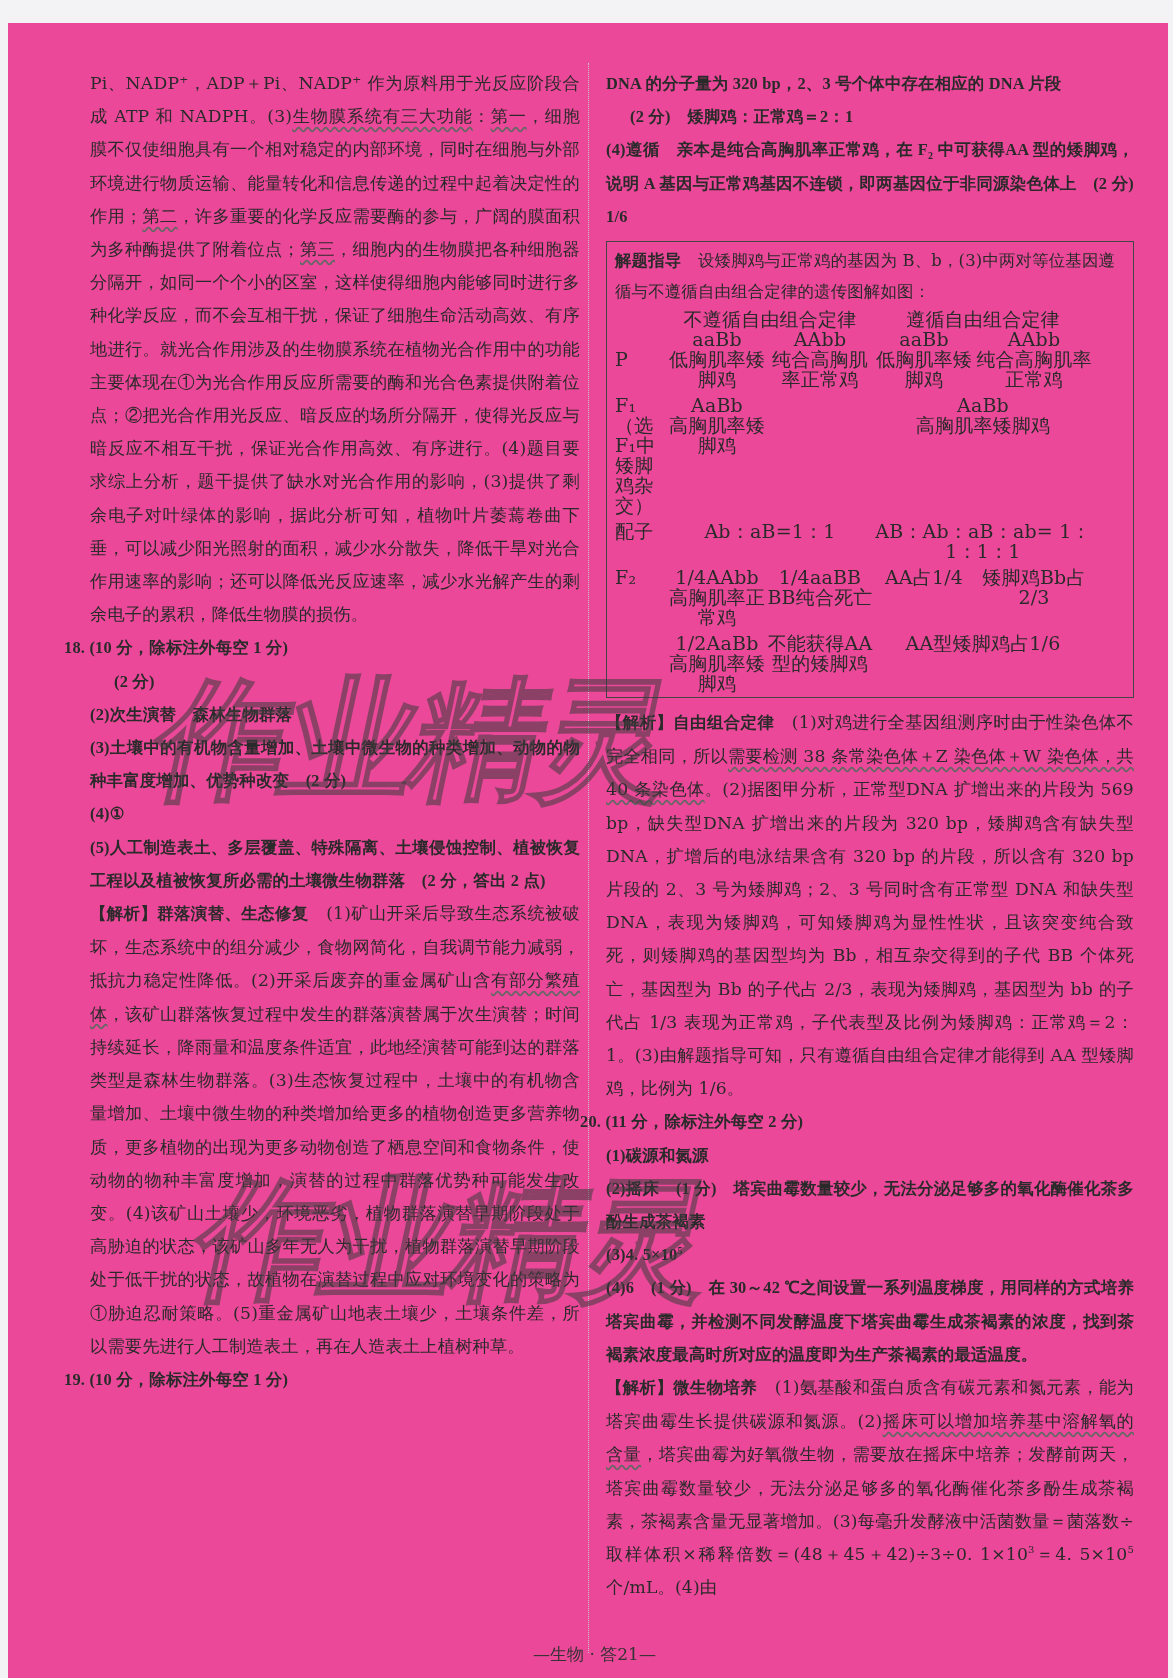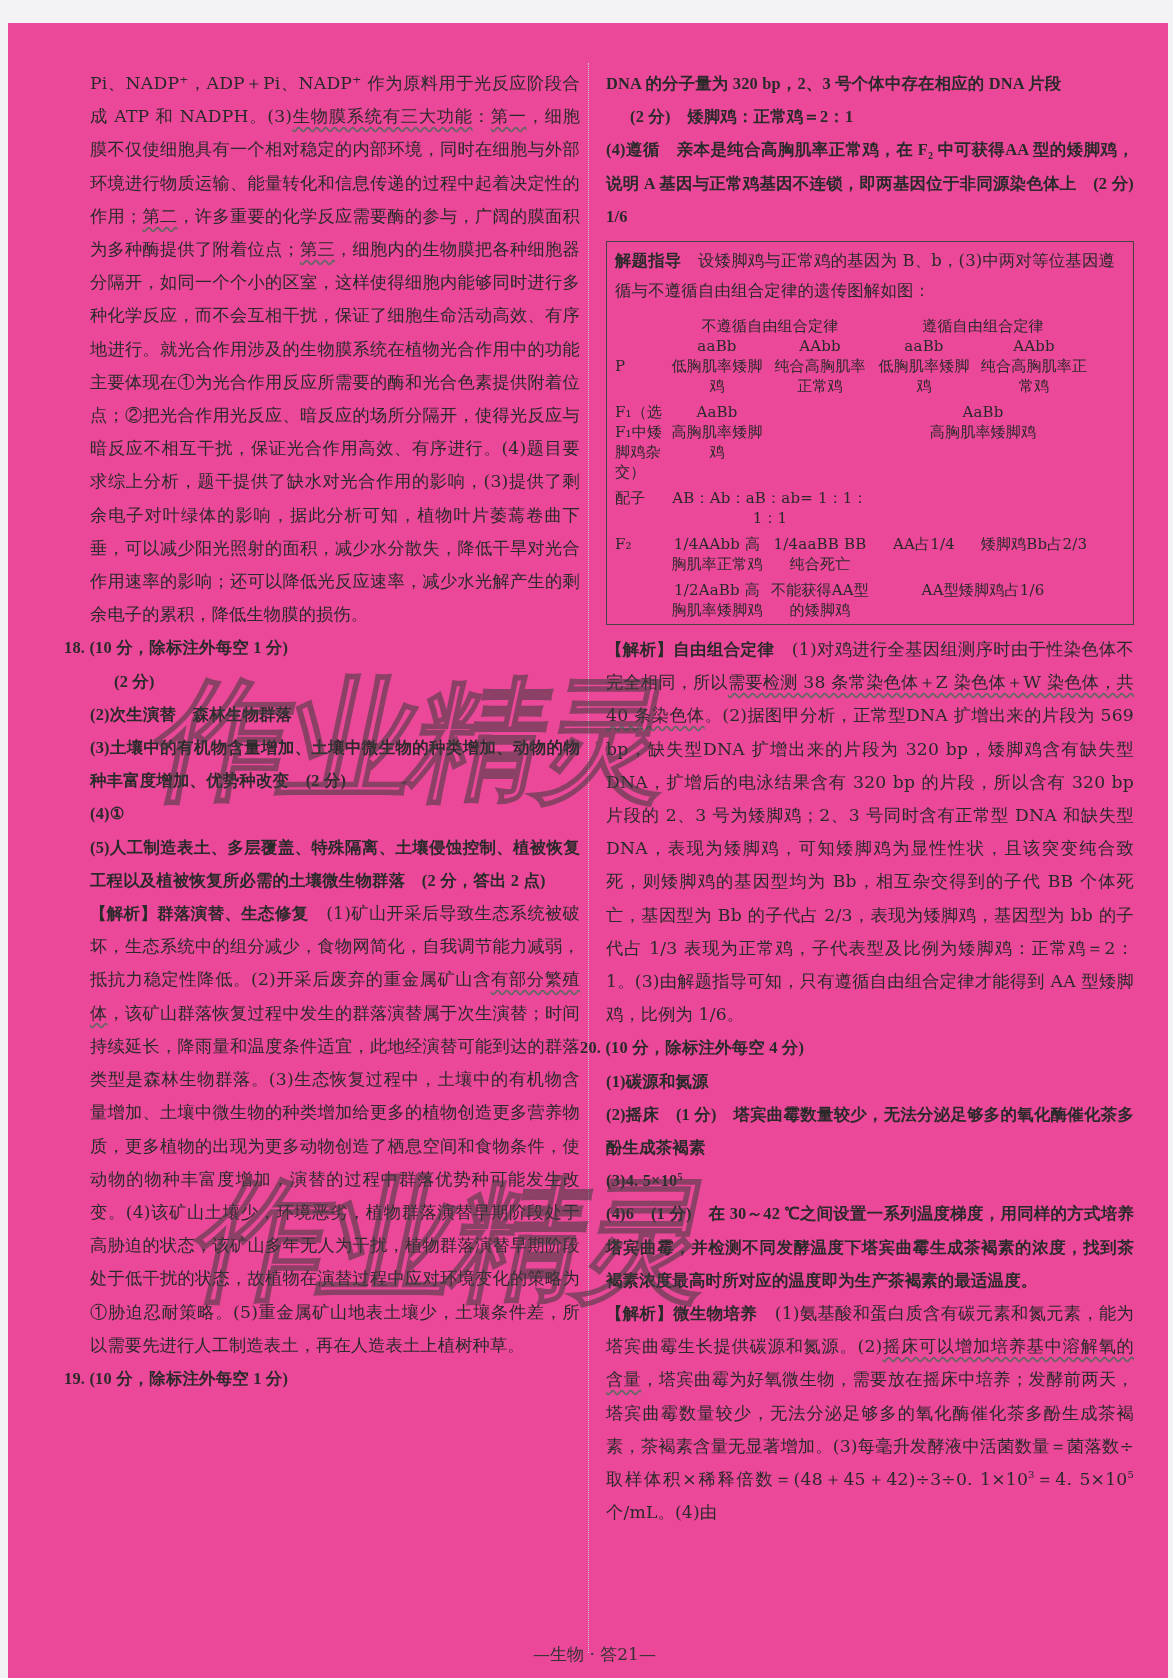--- a/index.html
+++ b/index.html
@@ -21,32 +21,32 @@
   .col-right { left:598px; width:528px; }
   .col-divider {
     position:absolute; left:580px; top:40px; width:0; height:1590px;
     border-left:1px dotted #c8c8c8;
   }
   p { margin:0; text-align:justify; text-align-last:left; }
   .bold { font-weight:bold; font-family:Liberation Serif, serif; font-size:16.4px; }
   .q-head { margin-left:-26px; }
   .indent { padding-left:24px; }
   .wavy { text-decoration:underline wavy #666; text-underline-offset:4px; }
-  .tag { font-weight:bold; font-family:Liberation Serif, serif; font-size:16.4px; }
+  .tag { font-weight:bold; font-family:Liberation Mono, monospace; font-size:16.4px; }
   sup, sub { font-size:10px; line-height:0; }
 
   .guide-box {
     border:1.5px solid #444; padding:4px 6px 4px 8px; margin:8px 0 8px 0;
     font-size:15.6px; line-height:20px;
   }
   .guide-title-row { line-height:30px; font-size:16.4px; }
   .guide-grid {
     display:grid;
     grid-template-columns: 52px 100px 106px 102px 118px;
-    column-gap:0; font-size:15px; line-height:20px; margin-top:10px;
+    column-gap:0; font-size:19px; line-height:20px; margin-top:2px;
   }
   .guide-grid .c { text-align:center; }
   .guide-grid .l { text-align:left; }
   .guide-grid .span2 { grid-column: span 2; }
   .guide-grid .gap { height:6px; grid-column: 1 / -1; }
 
   .footer {
     position:absolute; top:1620px; left:0; width:1173px; text-align:center;
     font-size:17px; color:#333;
   }
@@ -124,20 +124,21 @@
           </div>
         <div></div>
         <div class="c span2">
             <div>AaBb</div>
             <div>高胸肌率矮脚鸡</div>
           </div>
 
         <div class="gap"></div>
 
         <div class="l">配子</div>
+        <div class="c span2">Ab：aB=1：1</div>
         <div class="c span2">AB：Ab：aB：ab= 1：1：1：1</div>
 
         <div class="gap"></div>
 
         <div class="l">F₂</div>
         <div class="c">1/4AAbb 高胸肌率正常鸡</div>
         <div class="c">1/4aaBB BB纯合死亡</div>
         <div class="c">AA占1/4</div>
         <div class="c">矮脚鸡Bb占2/3</div>
 
@@ -148,21 +149,21 @@
         <div class="c">不能获得AA型的矮脚鸡</div>
         <div class="c span2">AA型矮脚鸡占1/6</div>
       </div>
     </div>
 
     <p>
       <span class="tag">【解析】自由组合定律</span><span>　(1)对鸡进行全基因组测序时由于性染色体不完全相同，所以</span><span class="wavy">需要检测 38 条常染色体＋Z 染色体＋W 染色体，共 40 条染色体</span><span>。(2)据图甲分析，正常型DNA 扩增出来的片段为 569 bp，缺失型DNA 扩增出来的片段为 320 bp，矮脚鸡含有缺失型 DNA，扩增后的电泳结果含有 320 bp 的片段，所以含有 320 bp 片段的 2、3 号为矮脚鸡；2、3 号同时含有正常型 DNA 和缺失型 DNA，表现为矮脚鸡，可知矮脚鸡为显性性状，且该突变纯合致死，则矮脚鸡的基因型均为 Bb，相互杂交得到的子代 BB 个体死亡，基因型为 Bb 的子代占 2/3，表现为矮脚鸡，基因型为 bb 的子代占 1/3 表现为正常鸡，子代表型及比例为矮脚鸡：正常鸡＝2：1。(3)由解题指导可知，只有遵循自由组合定律才能得到 AA 型矮脚鸡，比例为 1/6。</span>
     </p>
 
     <div>
-      <p class="bold q-head">20. (10 分，除标注外每空 4 分)</p>
+      <p class="bold q-head">20. (11 分，除标注外每空 2 分)</p>
       <p class="bold">(1)碳源和氮源</p>
       <p class="bold">(2)摇床　(1 分)　塔宾曲霉数量较少，无法分泌足够多的氧化酶催化茶多酚生成茶褐素</p>
       <p class="bold"><span>(3)4. 5×10</span><sup>5</sup></p>
       <p class="bold">(4)6　(1 分)　在 30～42 ℃之间设置一系列温度梯度，用同样的方式培养塔宾曲霉，并检测不同发酵温度下塔宾曲霉生成茶褐素的浓度，找到茶褐素浓度最高时所对应的温度即为生产茶褐素的最适温度。</p>
       <p>
         <span class="tag">【解析】微生物培养</span><span>　(1)氨基酸和蛋白质含有碳元素和氮元素，能为塔宾曲霉生长提供碳源和氮源。(2)</span><span class="wavy">摇床可以增加培养基中溶解氧的含量</span><span>，塔宾曲霉为好氧微生物，需要放在摇床中培养；发酵前两天，塔宾曲霉数量较少，无法分泌足够多的氧化酶催化茶多酚生成茶褐素，茶褐素含量无显著增加。(3)每毫升发酵液中活菌数量＝菌落数÷取样体积×稀释倍数＝(48＋45＋42)÷3÷0. 1×10</span><sup>3</sup><span>＝4. 5×10</span><sup>5</sup><span> 个/mL。(4)由</span>
       </p>
     </div>
   </div>
 

